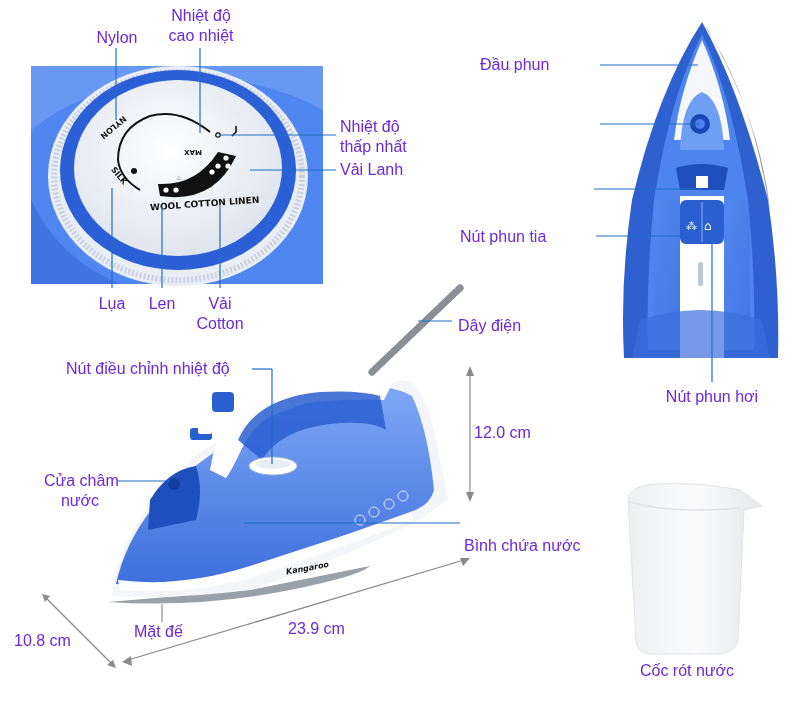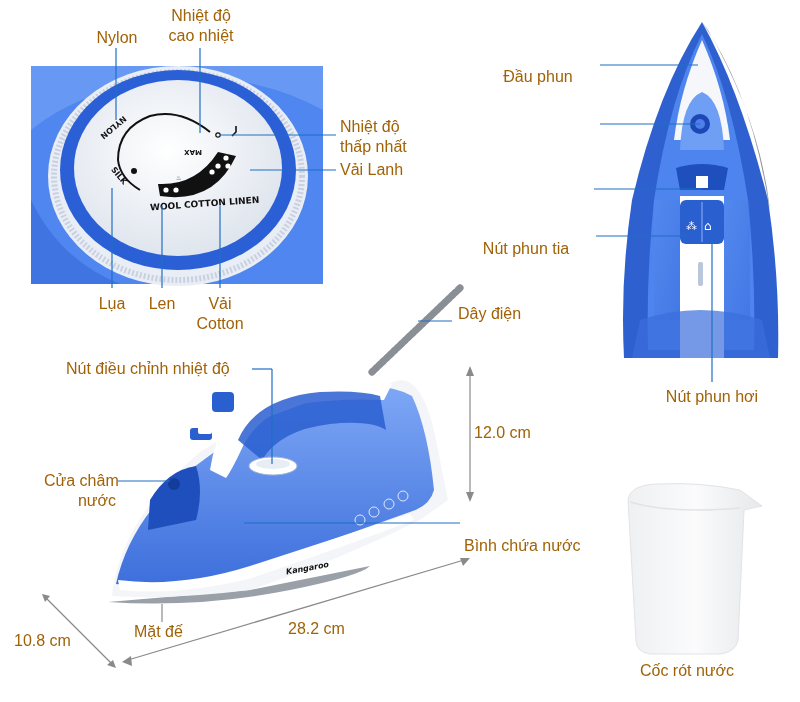--- a/index.html
+++ b/index.html
@@ -1,22 +1,22 @@
 <!DOCTYPE html>
 <html><head>
 <meta charset="utf-8">
 <style>
   html, body { margin: 0; padding: 0; background: #ffffff; }
   body { width: 800px; height: 702px; position: relative; overflow: hidden;
          font-family: "Liberation Sans", "DejaVu Sans", sans-serif; }
   .stage { position: absolute; left: 0; top: 0; width: 800px; height: 702px; }
-  .lbl { position: absolute; color: #a16207; font-size: 16px; line-height: 20px;
+  .lbl { position: absolute; color: #6d28d9; font-size: 16px; line-height: 20px;
          white-space: nowrap; }
   .lbl.c { text-align: center; }
-  .lbl.r { text-align: center; margin-top: 12px; }
+  .lbl.r { text-align: left; }
   svg.art { position: absolute; left: 0; top: 0; }
 </style>
 </head>
 <body>
 
 <div class="stage">
 
 <svg class="art" width="800" height="702" viewBox="0 0 800 702">
   <defs>
     <linearGradient id="gBlue" x1="0" y1="0" x2="1" y2="1">
@@ -189,28 +189,28 @@
 <div class="lbl c" style="left:142px;top:294px;width:40px;">Len</div>
 <div class="lbl c" style="left:190px;top:294px;width:60px;">
   <div>Vải</div>
   <div>Cotton</div>
 </div>
 
 <div class="lbl r" style="left:480px;top:55px;width:116px;">Đầu phun</div>
 <div class="lbl r" style="left:460px;top:227px;width:132px;">Nút phun tia</div>
 <div class="lbl c" style="left:650px;top:387px;width:124px;">Nút phun hơi</div>
 
-<div class="lbl" style="left:458px;top:304px;text-align:right;">Dây điện</div>
+<div class="lbl" style="left:458px;top:316px;text-align:right;">Dây điện</div>
 <div class="lbl" style="left:66px;top:359px;">Nút điều chỉnh nhiệt độ</div>
-<div class="lbl c" style="left:44px;top:471px;width:72px;text-align:right;">
+<div class="lbl c" style="left:44px;top:471px;width:72px;">
   <div>Cửa châm</div>
   <div>nước</div>
 </div>
 <div class="lbl" style="left:464px;top:536px;text-align:center;">Bình chứa nước</div>
 <div class="lbl" style="left:134px;top:622px;">Mặt đế</div>
 
 <div class="lbl" style="left:474px;top:423px;">12.0 cm</div>
-<div class="lbl" style="left:288px;top:619px;">28.2 cm</div>
+<div class="lbl" style="left:288px;top:619px;">23.9 cm</div>
 <div class="lbl" style="left:14px;top:631px;">10.8 cm</div>
 
 <div class="lbl c" style="left:626px;top:661px;width:122px;">Cốc rót nước</div>
 
 </div>
 
 </body></html>

